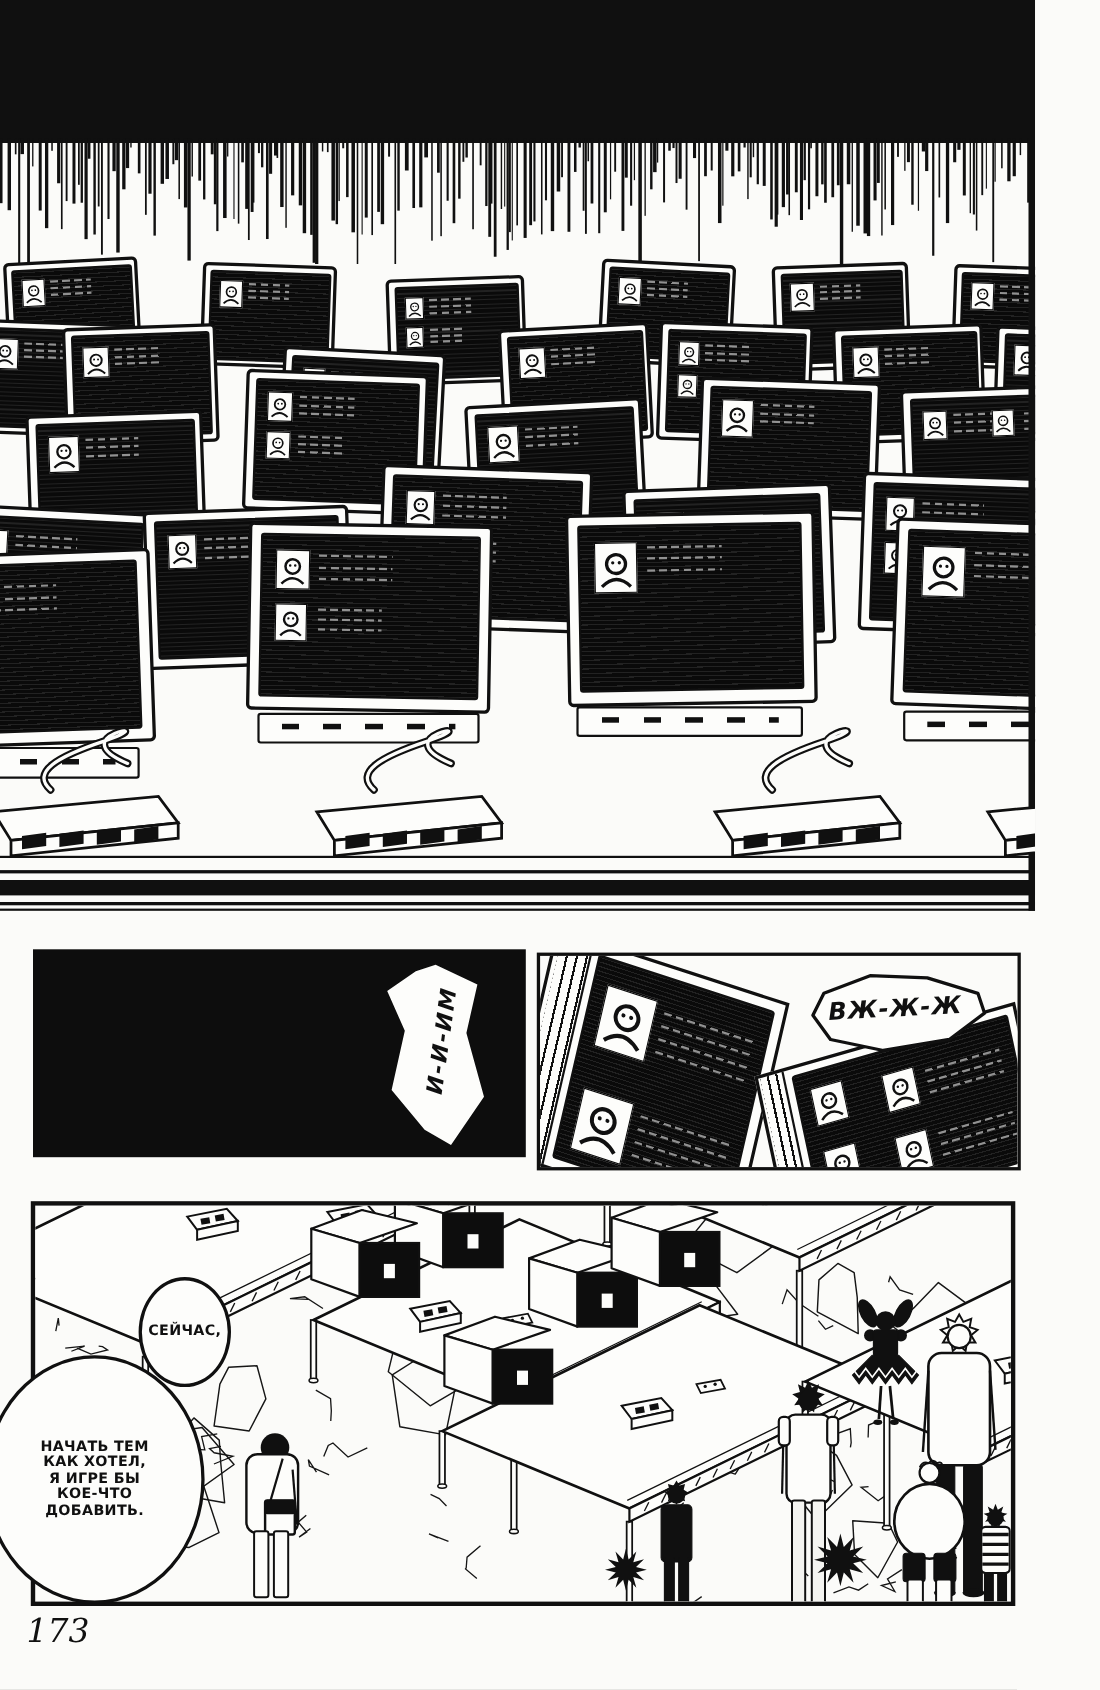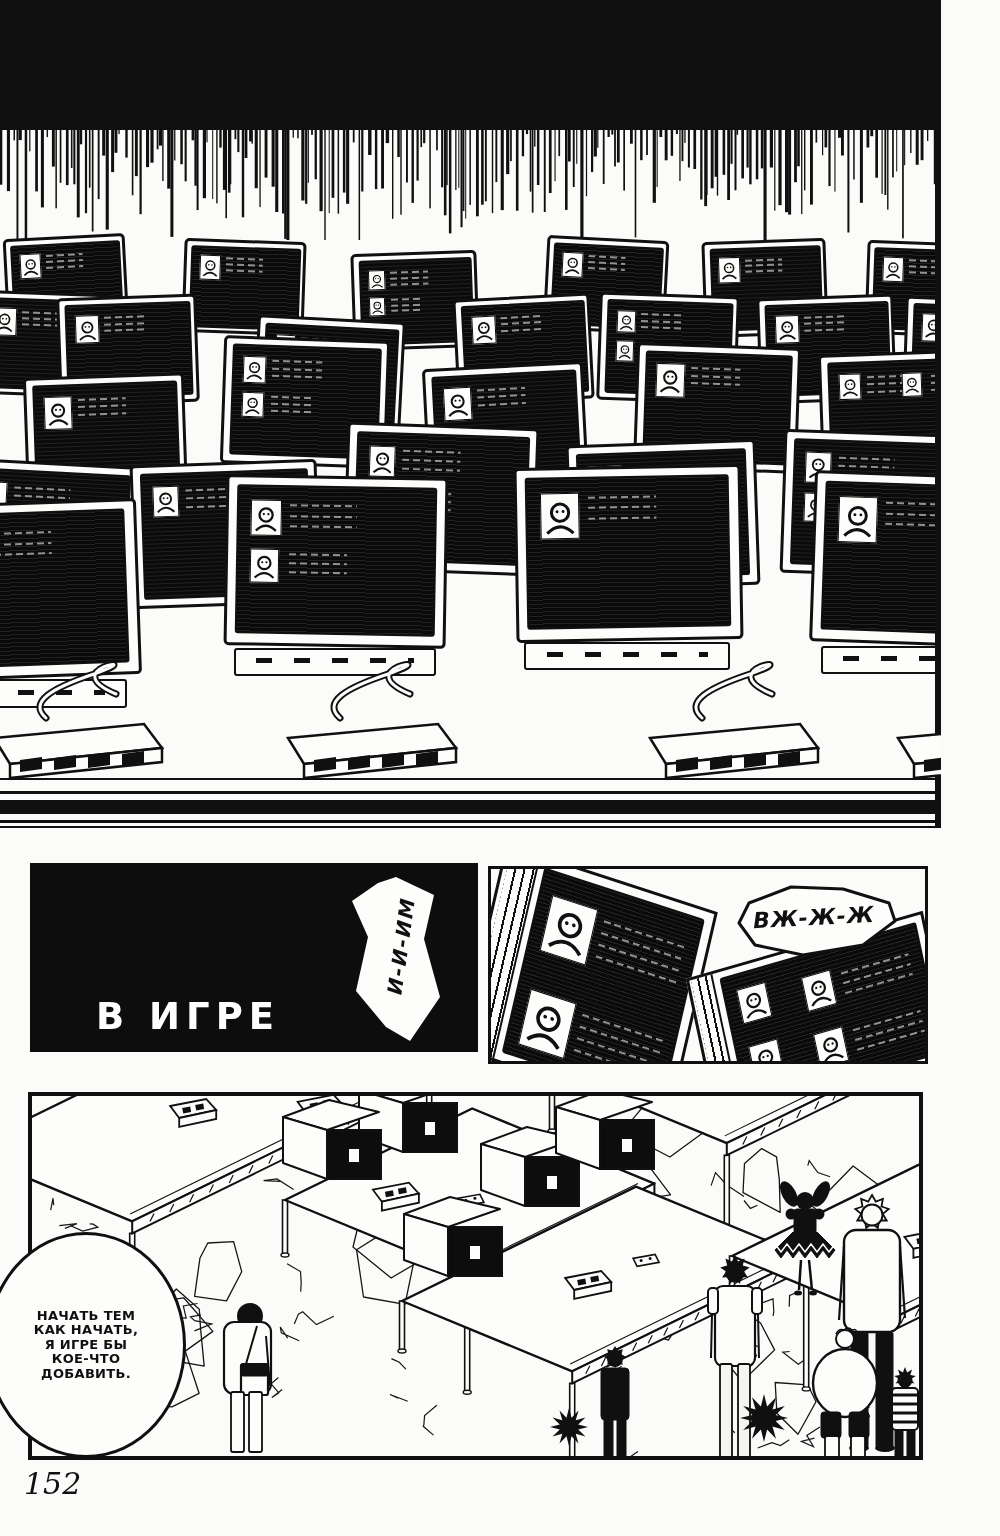--- a/index.html
+++ b/index.html
@@ -800,21 +800,20 @@
           <polygon points="128,38 150,35 150,47 128,50" fill="#101010"></polygon>
         </g>
       </svg>
     </div>
 
   <div class="abs" id="title-panel" style="background: rgb(13, 13, 13); overflow: hidden; left: 30px; top: 863px; width: 448px; height: 189px;">
     <svg id="banner-svg" class="abs" style="left:318px;top:12px;" width="104" height="170" viewBox="0 0 104 170">
       <polygon points="48,2 86,20 76,64 92,122 62,166 38,152 8,116 20,62 4,26 30,8" fill="#fdfdfb"></polygon>
     </svg>
     <div class="sfxv" style="left:330px;top:80px;width:80px;text-align:center;">И-И-ИМ</div>
-    <div class="caption" style="left:66px;bottom:14px;">В ИГРЕ</div>
   </div>
 
   <div class="panel" id="closeup-panel" style="overflow: hidden; left: 488px; top: 866px; width: 440px; height: 198px; border-width: 3px;">
     <div class="mcase" id="cu-mon1" style="left:-14px;top:6px;width:222px;height:212px;transform:rotate(13deg) skewY(5deg);">
       <div class="abs" style="left:4px;top:0;bottom:0;width:28px;border-right:2px solid #101010;
                   background:repeating-linear-gradient(90deg,transparent 0 7px,#101010 7px 9px);"></div>
       <div class="scr" id="cu-scr1" style="left:40px;top:8px;right:8px;bottom:8px;">
           <div class="port" style="left: 12px; top: 22px; width: 48px; height: 56.64px;">
             <svg viewBox="0 0 20 20" width="100%" height="100%" style="position:absolute;left:0;top:0">
               <circle cx="10" cy="8" r="4.6" fill="none" stroke="#101010" stroke-width="1.6"></circle>
@@ -1261,24 +1260,27 @@
         </g>
         <g>
           <path d="M732.0,298.0L735.1,310.4L744.0,301.2L740.5,313.5L752.8,310.0L743.6,318.9L756.0,322.0L743.6,325.1L752.8,334.0L740.5,330.5L744.0,342.8L735.1,333.6L732.0,346.0L728.9,333.6L720.0,342.8L723.5,330.5L711.2,334.0L720.4,325.1L708.0,322.0L720.4,318.9L711.2,310.0L723.5,313.5L720.0,301.2L728.9,310.4Z" fill="#101010"></path>
         </g>
         <g>
           <path d="M537.0,312.0L539.5,321.8L546.5,314.5L543.7,324.3L553.5,321.5L546.2,328.5L556.0,331.0L546.2,333.5L553.5,340.5L543.7,337.7L546.5,347.5L539.5,340.2L537.0,350.0L534.5,340.2L527.5,347.5L530.3,337.7L520.5,340.5L527.8,333.5L518.0,331.0L527.8,328.5L520.5,321.5L530.3,324.3L527.5,314.5L534.5,321.8Z" fill="#101010"></path>
         </g>
       </svg>
   </div>
 
+  <div class="bubble" id="bubble-now" style="left: 126px; top: 1161px; width: 84px; height: 100px;">
+    <div class="btxt">СЕЙЧАС,</div>
+  </div>
   <div class="bubble" id="bubble-before" style="left: -14px; top: 1232px; width: 200px; height: 226px;">
     <div class="btxt" id="bubble-before-text">
         <div>НАЧАТЬ ТЕМ</div>
-        <div>КАК НАЧАТЬ,</div>
+        <div>КАК ХОТЕЛ,</div>
         <div>Я ИГРЕ БЫ</div>
         <div>КОЕ-ЧТО</div>
         <div>ДОБАВИТЬ.</div>
       </div>
   </div>
 
-  <div class="pagenum" style="left:24px;top:1466px;">152</div>
+  <div class="pagenum" style="left:24px;top:1466px;">173</div>
 </div>
 
 </body></html>

